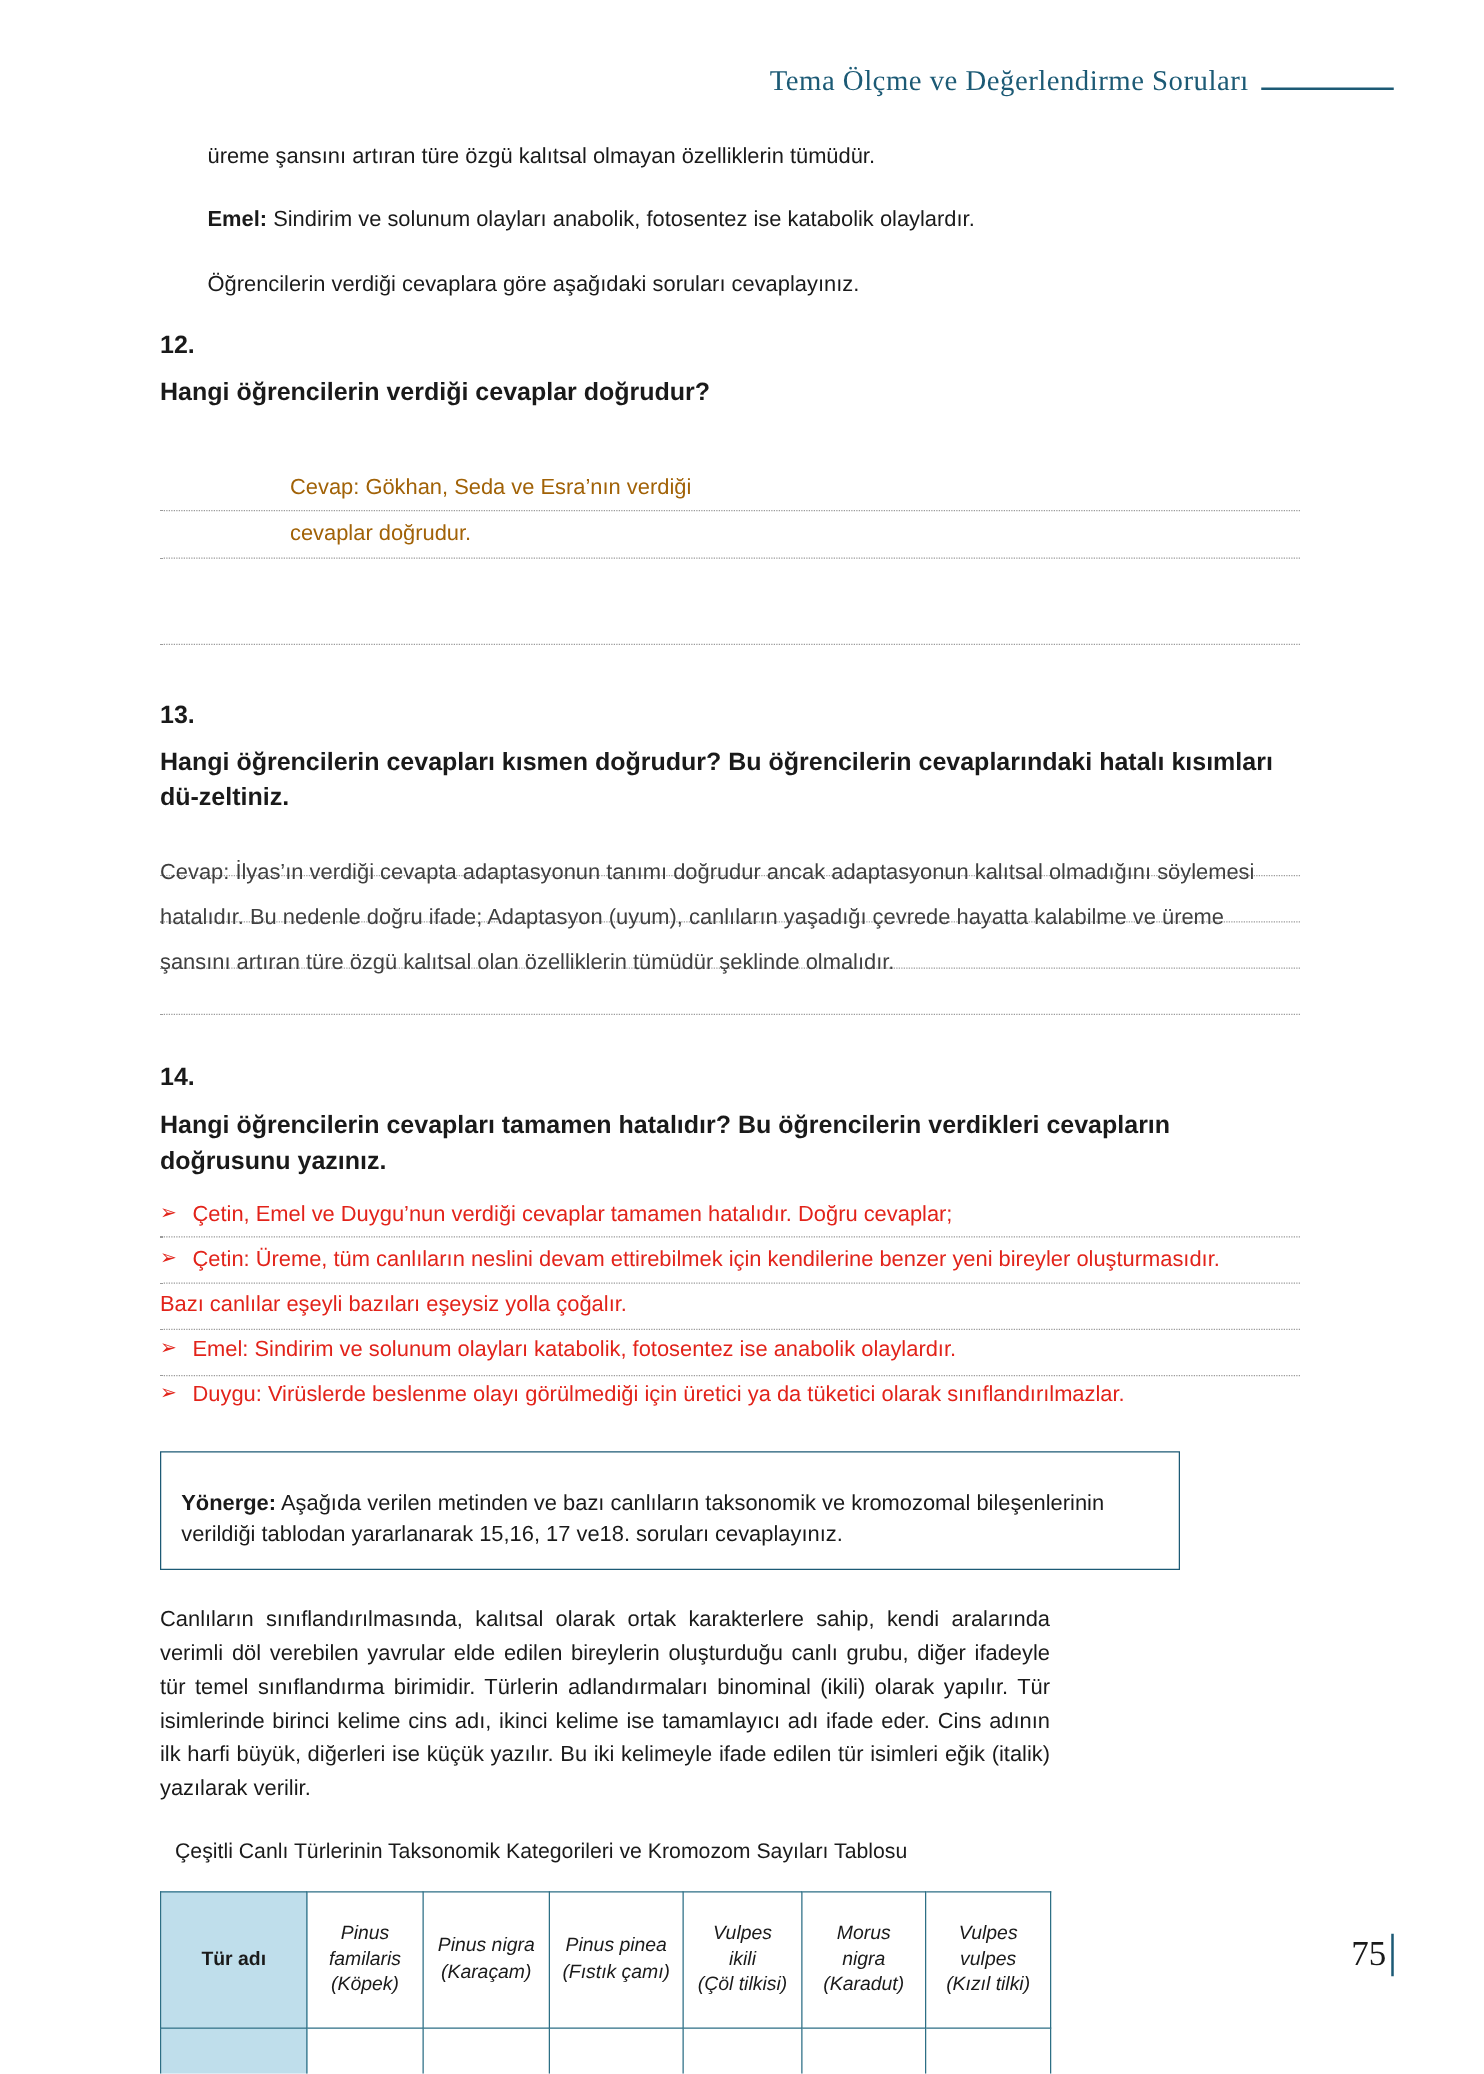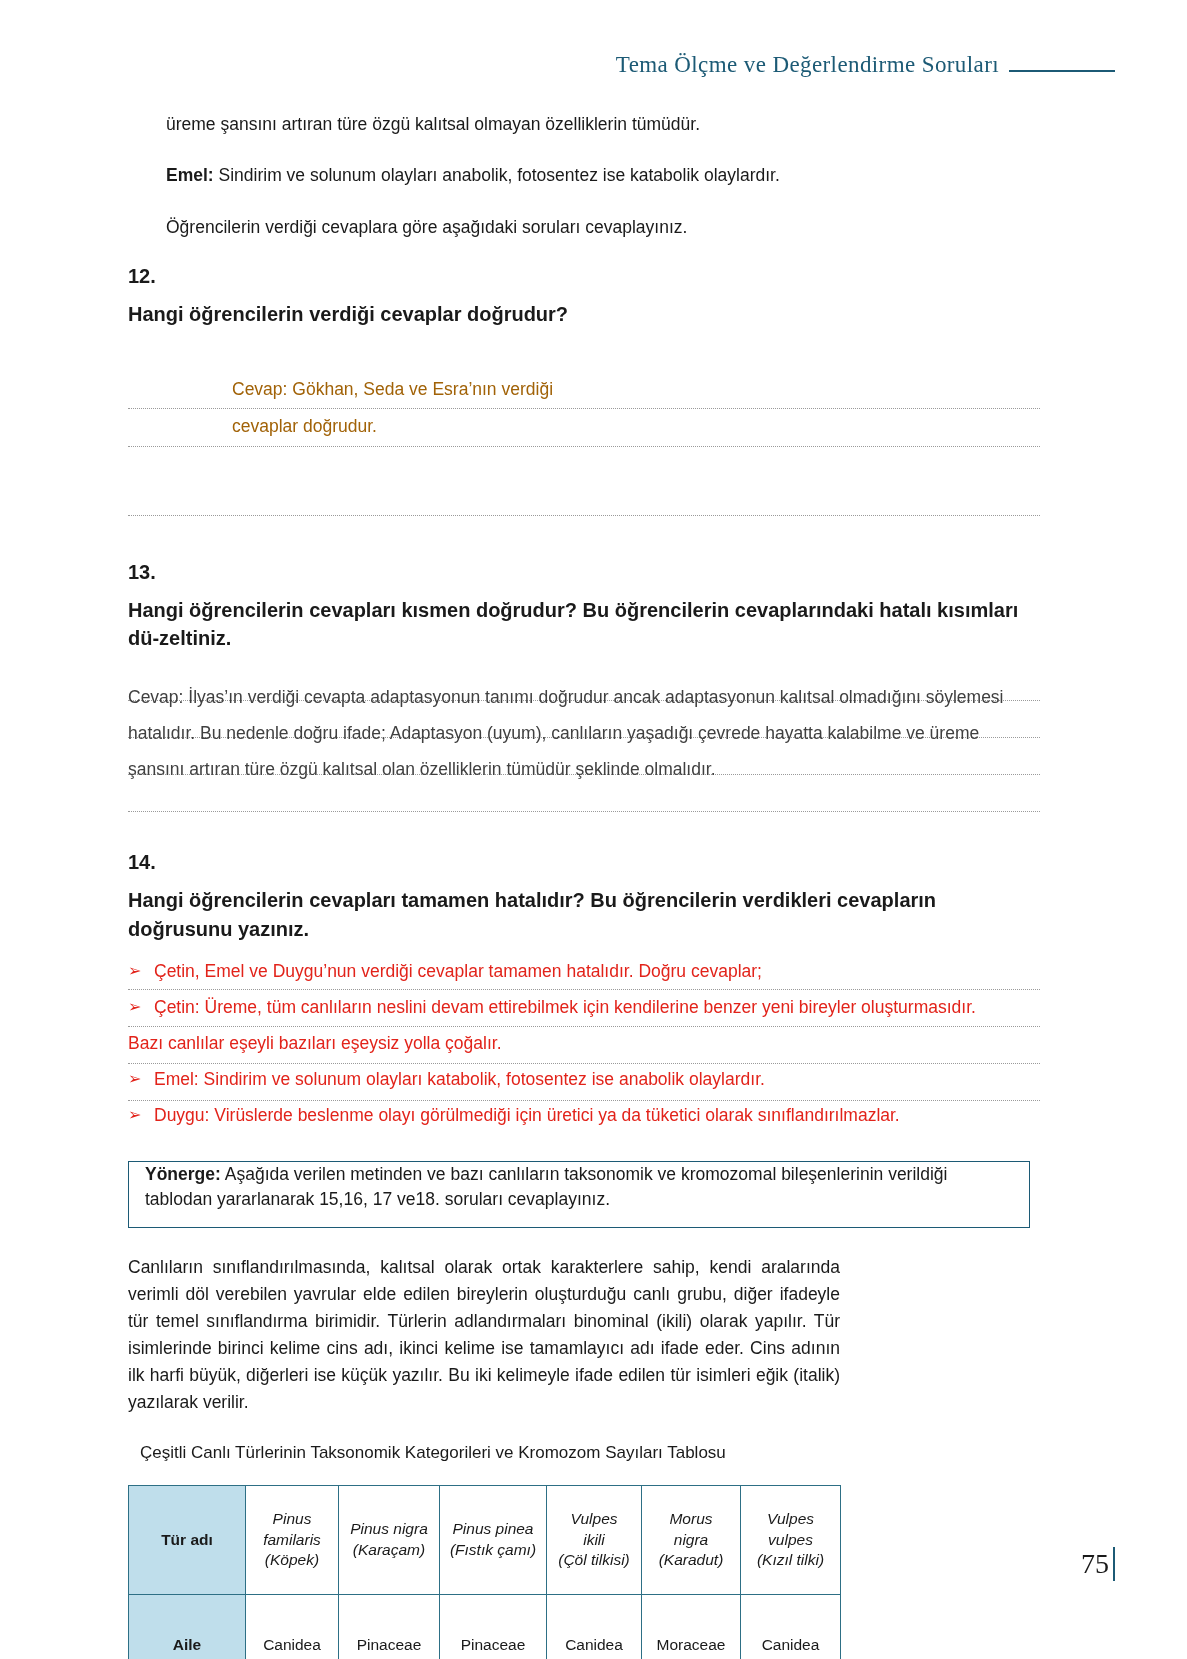--- a/index.html
+++ b/index.html
@@ -134,25 +134,25 @@
     color: #e2231a;
     font-size: 16px;
     line-height: 36px;
   }
   .bullet-txt { flex: 1; white-space: nowrap; }
   .cont-line { padding-left: 0px; white-space: nowrap; }
 
   
   .yonerge {
     border: 1.6px solid #1c5a75;
-    padding: 0 16px 14px 16px;
+    padding: 28px 16px 14px 16px;
     font-size: 17.5px;
     line-height: 1.45;
     box-sizing: border-box;
-    width: 902px;
+    width: 816px;
   }
   .yonerge b { font-weight: bold; }
 
   
   .bodytext {
     font-size: 17.5px;
     line-height: 1.55;
     text-align: justify;
     width: 712px;
     margin: 0;

